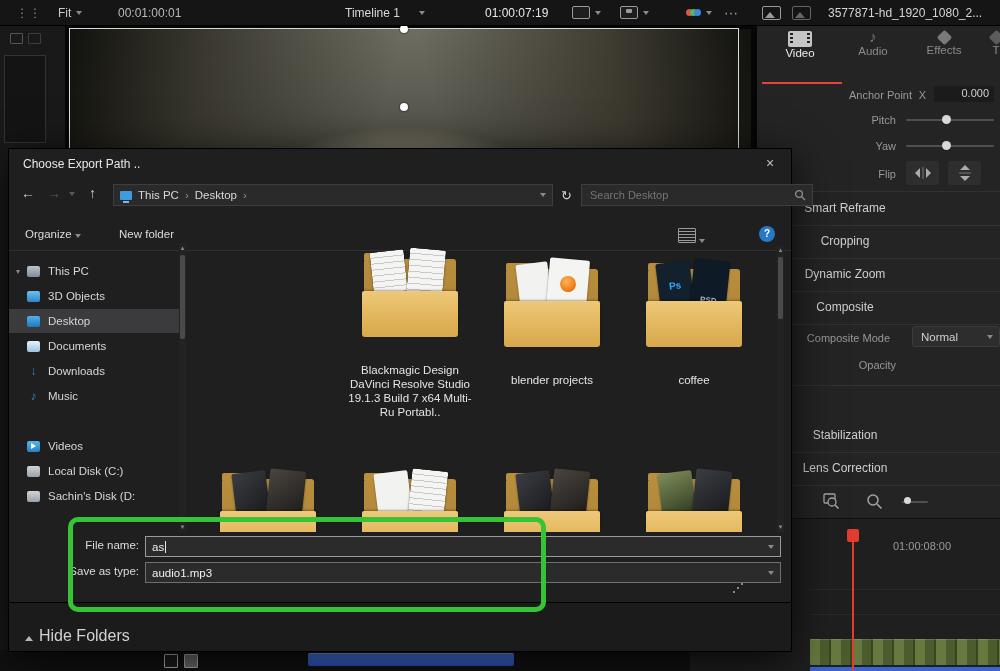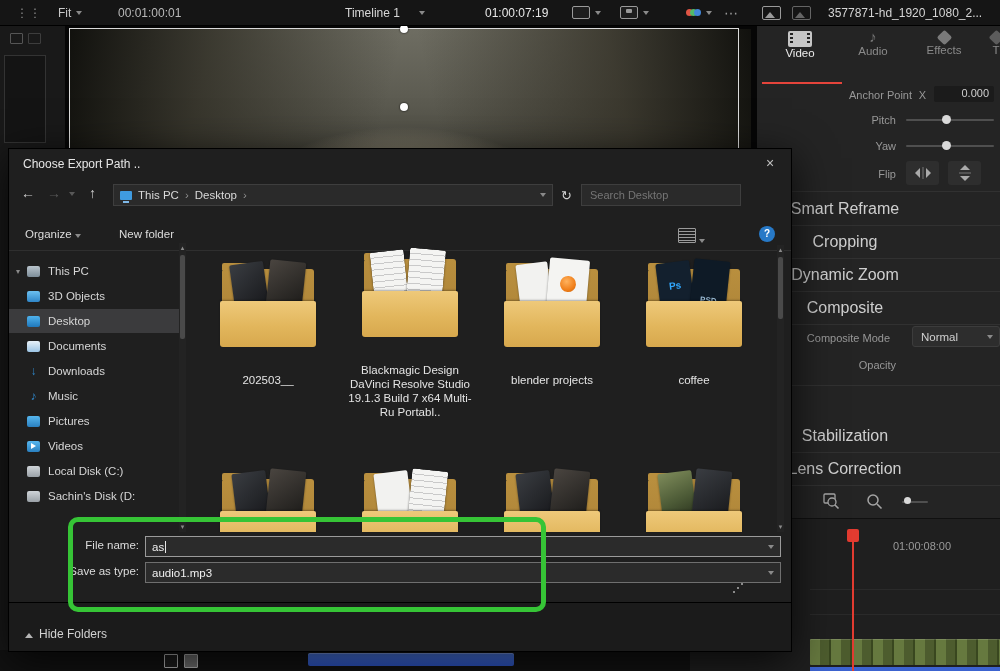--- a/index.html
+++ b/index.html
@@ -46,21 +46,21 @@
   .film{width:24px;height:16px;margin:0 auto;border-radius:2px;background:#c6c6c6;position:relative}
   .film:before,.film:after{content:"";position:absolute;top:2px;bottom:2px;width:3px;
      background:repeating-linear-gradient(180deg,#242424 0 2px,rgba(0,0,0,0) 2px 4px)}
   .film:before{left:2px}.film:after{right:2px}
   .diam{width:11px;height:11px;margin:4px auto 1px;background:#7a7a7a;transform:rotate(45deg);border-radius:2px}
   .ilabel{position:absolute;font-size:11px;color:#989898;text-align:right}
   .ival{position:absolute;height:16px;background:#1b1b1b;border-radius:2px;color:#cfcfcf;font-size:11px;text-align:right;padding:1px 5px 0 0;box-sizing:border-box}
   .sline{position:absolute;height:2px;background:#4f4f4f;border-radius:1px}
   .sdot{position:absolute;width:9px;height:9px;border-radius:50%;background:#d9d9d9}
   .flipbtn{position:absolute;width:33px;height:24px;background:#2e2e2e;border-radius:3px;display:flex;align-items:center;justify-content:center}
-  .isec{position:absolute;left:0;width:100%;height:33px;line-height:33px;text-align:center;color:#cfcfcf;font-size:16px;border-bottom:1px solid #313131}
+  .isec{position:absolute;left:0;width:100%;height:33px;line-height:33px;text-align:center;color:#cfcfcf;font-size:12px;border-bottom:1px solid #313131}
   .idrop{position:absolute;height:21px;background:#2d2d2d;border:1px solid #3c3c3c;border-radius:3px;box-sizing:border-box;
          display:flex;align-items:center;justify-content:space-between;padding:0 6px 0 8px;font-size:11.5px;color:#d0d0d0}
   .tlzone{position:absolute;left:0;top:493px;width:100%;height:153px;background:#1f1f1f;border-top:1px solid #101010}
   .clips{position:absolute;left:120px;right:0;top:120px;height:26px;border-radius:1px;
      background:repeating-linear-gradient(90deg,#66793f 0 10px,#4d5c2e 10px 19px,#39471f 19px 21px);
      box-shadow:inset 0 1px 0 rgba(255,255,255,.15)}
   .audioline{position:absolute;left:120px;right:0;top:148px;height:4px;background:#3c63cf}
   .playline{position:absolute;left:162px;top:10px;width:2px;height:143px;background:#e23b30;z-index:2}
   .playhead{position:absolute;left:157px;top:10px;width:12px;height:13px;background:#e23b30;border-radius:2px;z-index:2}
 
@@ -68,21 +68,21 @@
   .dialog{position:absolute;left:8px;top:148px;width:782px;height:502px;background:#1f1f1f;border:1px solid #000;
           box-shadow:0 10px 40px rgba(0,0,0,.75);z-index:20;font-size:11.5px}
   .dlg-title{position:absolute;left:14px;top:8px;font-size:12px;color:#e6e6e6}
   .dlg-close{position:absolute;right:8px;top:4px;width:26px;height:20px;text-align:center;line-height:20px;color:#c0c0c0;font-size:14px}
   .navbtn{position:absolute;top:36px;font-size:14px;color:#d0d0d0}
   .addrbox{position:absolute;left:104px;top:35px;width:440px;height:22px;background:#2a2a2a;border:1px solid #3e3e3e;box-sizing:border-box;
            display:flex;align-items:center;gap:6px;padding:0 6px;color:#d8d8d8}
   .pcico{width:12px;height:9px;background:#3f9be0;border-radius:1px;position:relative}
   .pcico:after{content:"";position:absolute;left:3px;bottom:-3px;width:6px;height:2px;background:#7fb9e8}
   .crumbsep{color:#8f8f8f}
-  .searchbox{position:absolute;left:572px;top:35px;width:160px;height:22px;background:#2a2a2a;border:1px solid #3e3e3e;box-sizing:border-box;
+  .searchbox{position:absolute;left:572px;top:35px;width:232px;height:22px;background:#2a2a2a;border:1px solid #3e3e3e;box-sizing:border-box;
              display:flex;align-items:center;justify-content:space-between;padding:0 6px}
   .searchbox input{background:transparent;border:none;outline:none;color:#cfcfcf;font-size:11px;width:160px;font-family:"Liberation Sans",sans-serif}
   .toolrow{position:absolute;left:0;top:70px;width:100%;height:32px;border-bottom:1px solid #2f2f2f;box-sizing:border-box}
   .viewico{display:inline-block;width:16px;height:13px;border:1px solid #9a9a9a;border-radius:1px;
            background:repeating-linear-gradient(180deg,rgba(0,0,0,0) 0 2px,#9a9a9a 2px 3px)}
   .helpico{position:absolute;right:16px;top:7px;width:16px;height:16px;border-radius:50%;background:#2779c7;color:#fff;
            font-size:10px;font-weight:bold;text-align:center;line-height:16px}
   .sb-item{position:absolute;left:0;width:170px;height:24px;display:flex;align-items:center;color:#d6d6d6}
   .sb-item.sel{background:#3b3b3d}
   .sb-item .chev{width:18px;text-align:center;font-size:8px;color:#8a8a8a}
@@ -353,25 +353,20 @@
         <div class="sb-item" style="top:116px">
           <span class="noch"></span>
             <i class="chr">↓</i>
           <span>Downloads</span>
         </div>
         <div class="sb-item" style="top:141px">
           <span class="noch"></span>
             <i class="chr">♪</i>
           <span>Music</span>
         </div>
-        <div class="sb-item" style="top:166px">
-          <span class="noch"></span>
-            <i class="sbico ico-pic"></i>
-          <span>Pictures</span>
-        </div>
         <div class="sb-item" style="top:191px">
           <span class="noch"></span>
             <i class="sbico ico-video"></i>
           <span>Videos</span>
         </div>
         <div class="sb-item" style="top:216px">
           <span class="noch"></span>
             <i class="sbico ico-disk"></i>
           <span>Local Disk (C:)</span>
         </div>
@@ -382,29 +377,20 @@
         </div>
         <div class="sbar" style="left:170px;top:0;height:289px">
           <span class="ar" style="top:1px">▴</span>
           <div class="thumb" style="top:12px;height:84px"></div>
           <span class="ar" style="bottom:1px">▾</span>
         </div>
       </div>
 
       <div class="abs" style="left:182px;top:0;width:578px;height:289px;overflow:hidden">
 
-        <div class="file-item" style="left:8px;top:14px">
-          <div class="folder">
-            <div class="f-back"></div>
-            <div class="pg dark" style="left:16px;top:6px;width:34px;height:44px;transform:rotate(-8deg)"></div>
-            <div class="pg dark2" style="left:52px;top:4px;width:36px;height:46px;transform:rotate(6deg)"></div>
-            <div class="f-front"></div>
-          </div>
-          <div class="file-name">202503__</div>
-        </div>
 
         <div class="file-item" style="left:150px;top:4px">
           <div class="folder">
             <div class="f-back"></div>
             <div class="pg lines" style="left:14px;top:4px;width:34px;height:48px;transform:rotate(-6deg)"></div>
             <div class="pg lines" style="left:50px;top:2px;width:36px;height:50px;transform:rotate(5deg)"></div>
             <div class="f-front"></div>
           </div>
           <div class="file-name">Blackmagic Design DaVinci Resolve Studio 19.1.3 Build 7 x64 Multi-Ru Portabl..</div>
         </div>
@@ -482,21 +468,21 @@
     </div>
 
     <div class="fn-label" style="left:0;top:416px">Save as type:</div>
     <div class="combo" style="top:413px;border:1px solid #6f6f6f">
       <span>audio1.mp3</span>
       <i class="tri sm dd"></i>
     </div>
     <div class="grip" style="left:724px;top:442px"></div>
 
     <div class="dlg-bottom">
-      <span class="abs" style="left:16px;top:24px;color:#d2d2d2;font-size:12px">
+      <span class="abs" style="left:16px;top:24px;color:#d2d2d2;font-size:16px">
         <i class="tri-up" style="margin-right:6px"></i><span>Hide Folders</span>
       </span>
     </div>
   </div>
 
   <div class="annotation"></div>
 
 </div>
 
 </body></html>

